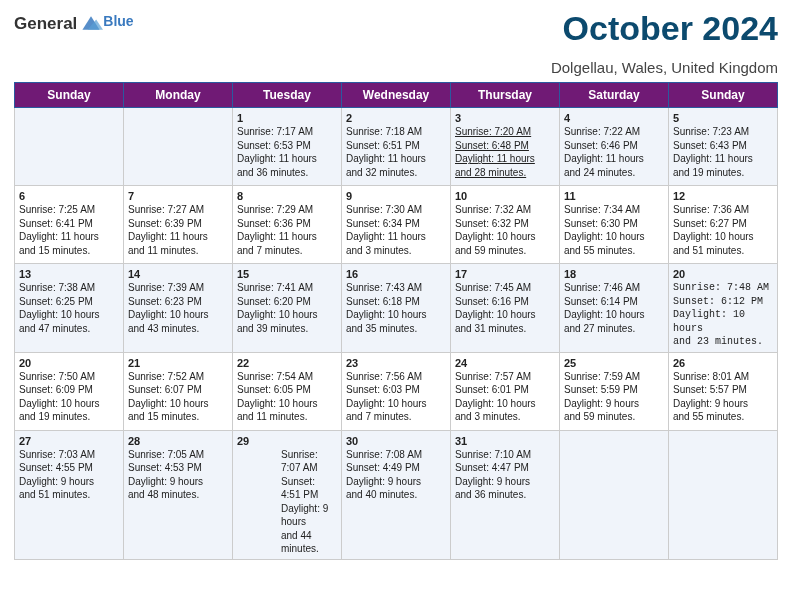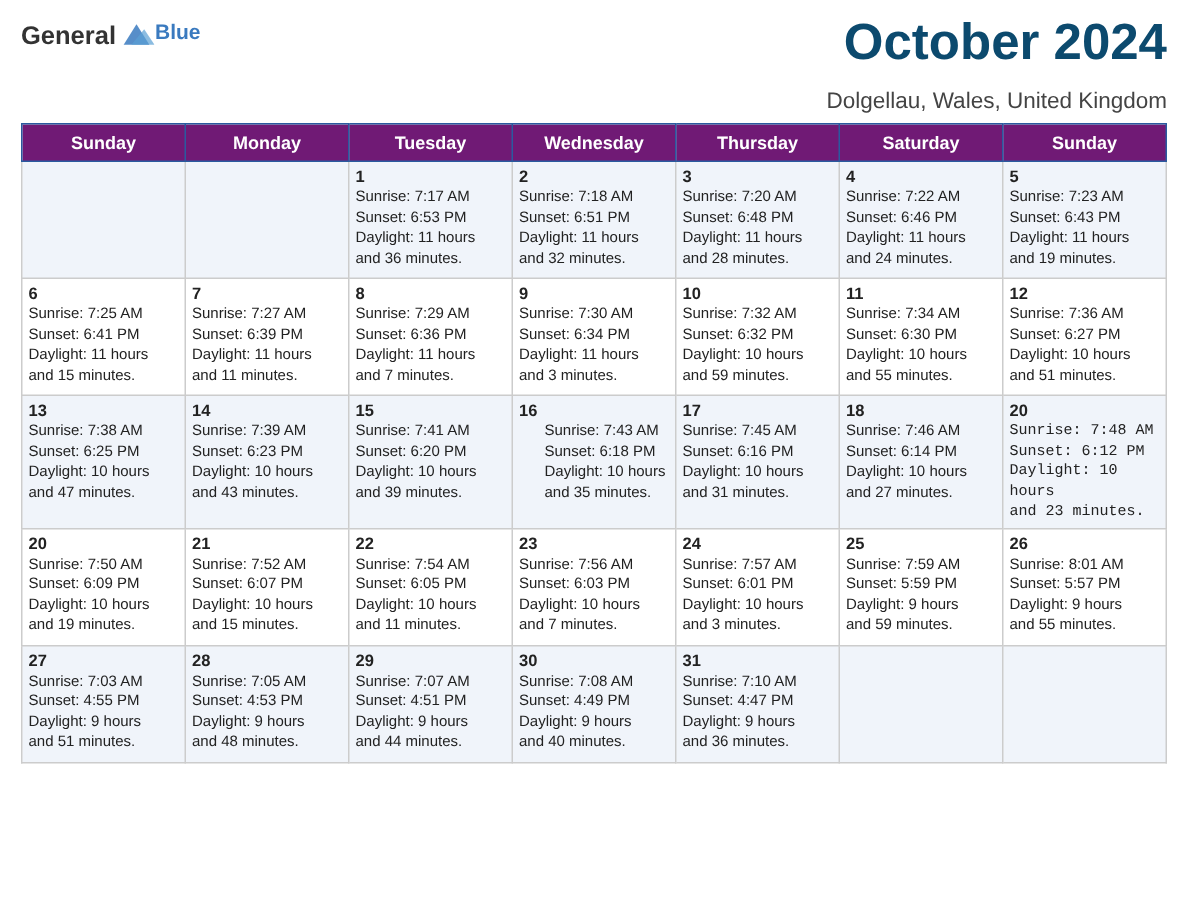--- a/index.html
+++ b/index.html
@@ -149,21 +149,21 @@
           </td>
           <td>
             <span class="day-num">2</span>
             <div class="day-info" style="white-space: pre-line;">Sunrise: 7:18 AM
 Sunset: 6:51 PM
 Daylight: 11 hours
 and 32 minutes.</div>
           </td>
           <td>
             <span class="day-num">3</span>
-            <div class="day-info" style="white-space: pre-line;">Sunrise: 7:20 AM
+            <div class="day-info" style="white-space: pre-line; text-decoration: underline;">Sunrise: 7:20 AM
 Sunset: 6:48 PM
 Daylight: 11 hours
 and 28 minutes.</div>
           </td>
           <td>
             <span class="day-num">4</span>
             <div class="day-info" style="white-space: pre-line;">Sunrise: 7:22 AM
 Sunset: 6:46 PM
 Daylight: 11 hours
 and 24 minutes.</div>
@@ -244,21 +244,21 @@
           </td>
           <td>
             <span class="day-num">15</span>
             <div class="day-info" style="white-space: pre-line;">Sunrise: 7:41 AM
 Sunset: 6:20 PM
 Daylight: 10 hours
 and 39 minutes.</div>
           </td>
           <td>
             <span class="day-num">16</span>
-            <div class="day-info" style="white-space: pre-line; margin-left: 17px;">Sunrise: 7:43 AM
+            <div class="day-info" style="white-space: pre-line;">Sunrise: 7:43 AM
 Sunset: 6:18 PM
 Daylight: 10 hours
 and 35 minutes.</div>
           </td>
           <td>
             <span class="day-num">17</span>
             <div class="day-info" style="white-space: pre-line;">Sunrise: 7:45 AM
 Sunset: 6:16 PM
 Daylight: 10 hours
 and 31 minutes.</div>
@@ -339,21 +339,21 @@
           </td>
           <td>
             <span class="day-num">28</span>
             <div class="day-info" style="white-space: pre-line;">Sunrise: 7:05 AM
 Sunset: 4:53 PM
 Daylight: 9 hours
 and 48 minutes.</div>
           </td>
           <td>
             <span class="day-num">29</span>
-            <div class="day-info" style="white-space: pre-line;">Sunrise: 7:07 AM
+            <div class="day-info" style="white-space: pre-line; margin-left: 44px;">Sunrise: 7:07 AM
 Sunset: 4:51 PM
 Daylight: 9 hours
 and 44 minutes.</div>
           </td>
           <td>
             <span class="day-num">30</span>
             <div class="day-info" style="white-space: pre-line;">Sunrise: 7:08 AM
 Sunset: 4:49 PM
 Daylight: 9 hours
 and 40 minutes.</div>

